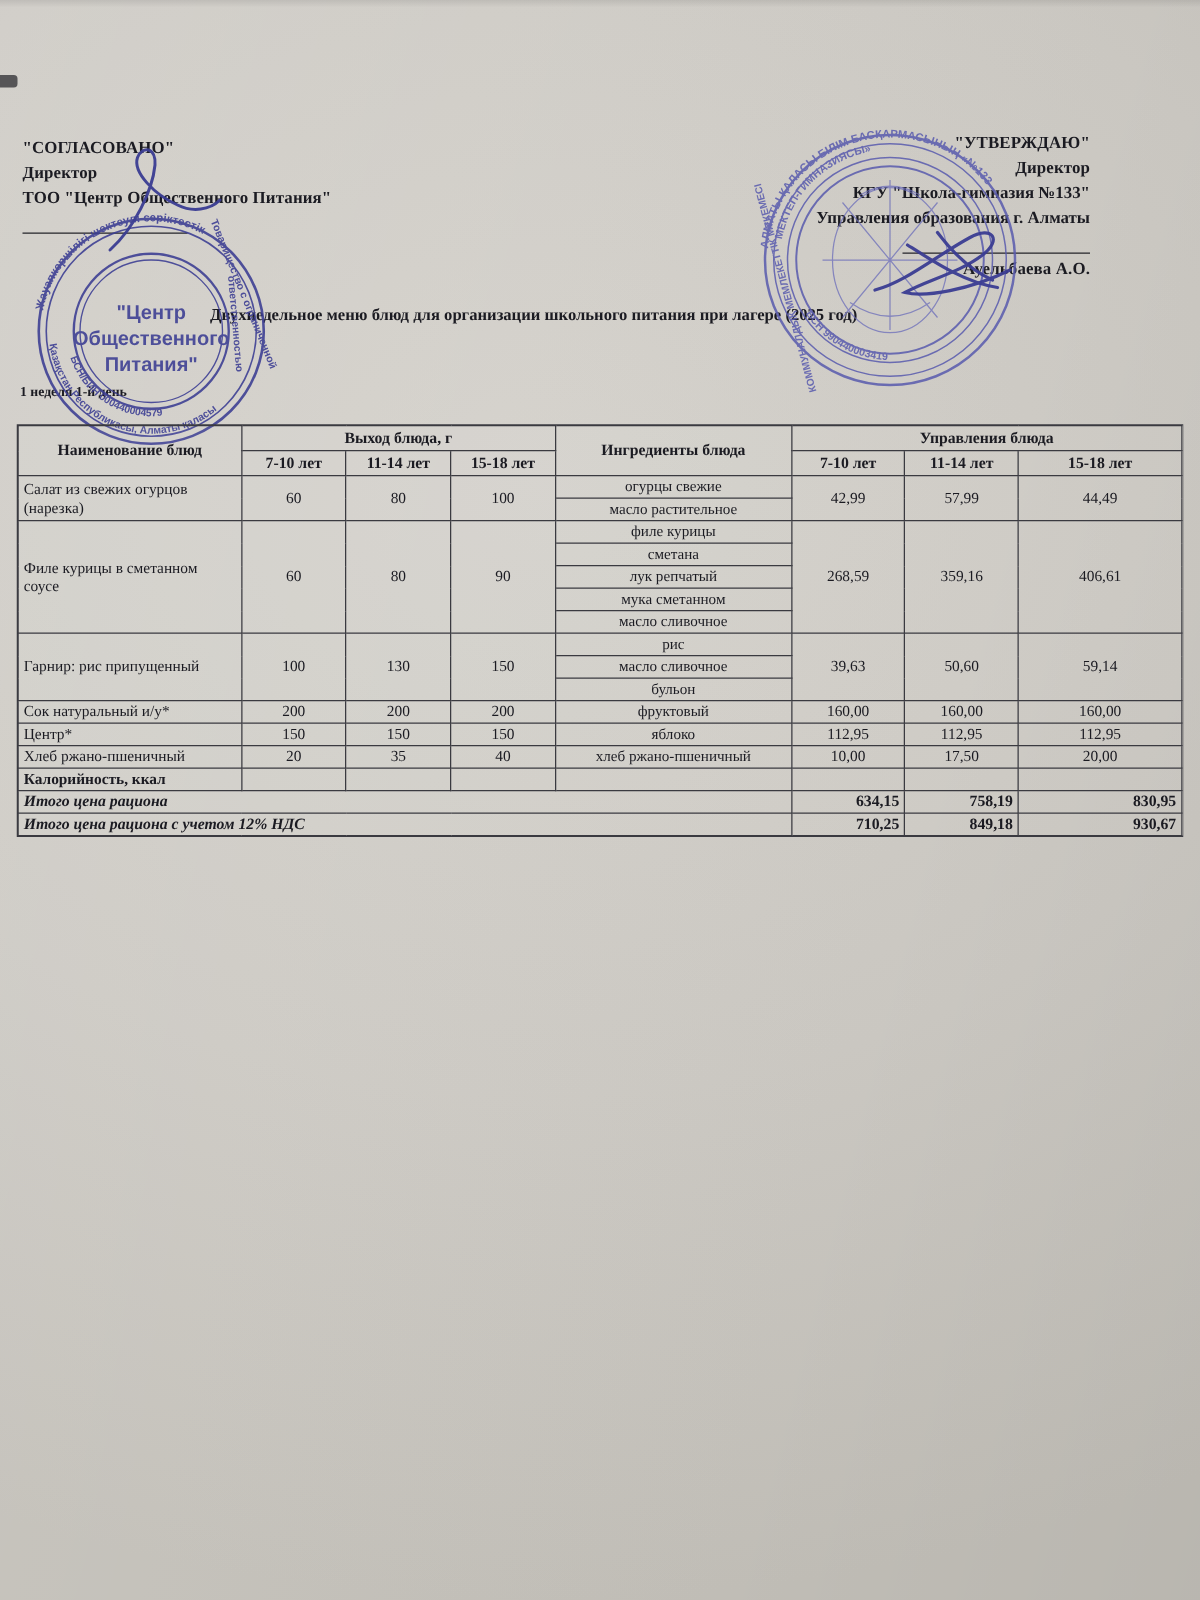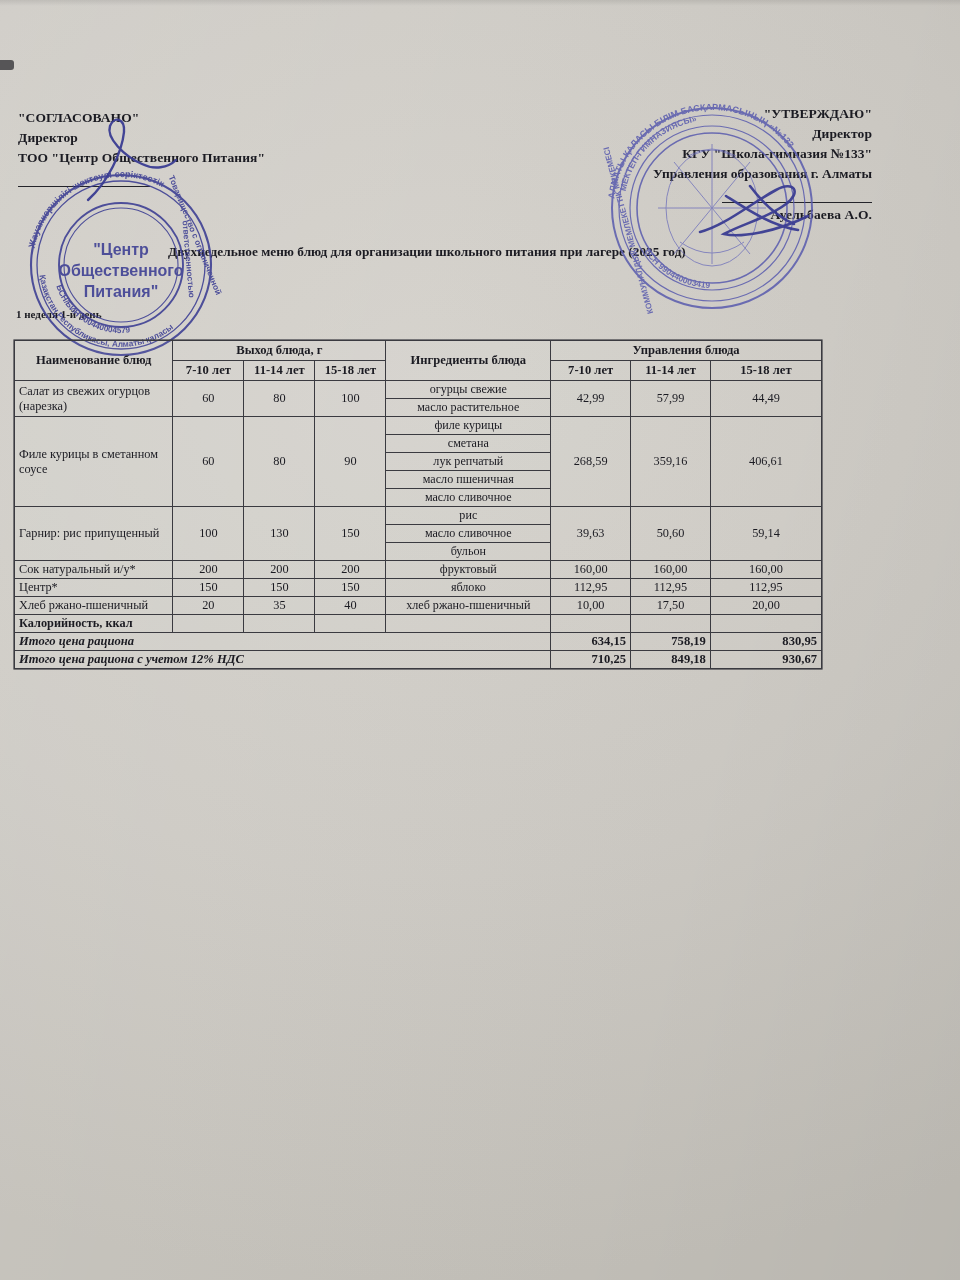--- a/index.html
+++ b/index.html
@@ -78,21 +78,21 @@
   .stamp-left { left: 8px; top: 160px; width: 226px; height: 200px; opacity: .88; }
   .stamp-right { left: 588px; top: 92px; width: 248px; height: 222px; opacity: .86; }
   .sign-left { left: 80px; top: 112px; width: 130px; height: 96px; opacity: .95; }
   .sign-right { left: 690px; top: 176px; width: 160px; height: 74px; opacity: .95; }
 
   
   #menu-table {
     position: absolute;
     left: 14px;
     top: 340px;
-    width: 808px;
+    width: 932px;
     border-collapse: collapse;
     font-size: 12.3px;
     background: rgba(255,255,255,0.045);
   }
   #menu-table th, #menu-table td {
     border: 1.15px solid #3a3a40;
     padding: 1px 4px;
     vertical-align: middle;
     line-height: 15px;
   }
@@ -258,21 +258,21 @@
         <td class="num c-cost" rowspan="5">359,16</td>
         <td class="num c-cost-last" rowspan="5">406,61</td>
       </tr>
       <tr>
         <td class="ing">сметана</td>
       </tr>
       <tr>
         <td class="ing">лук репчатый</td>
       </tr>
       <tr>
-        <td class="ing">масло пшеничная</td>
+        <td class="ing">мука сметанном</td>
       </tr>
       <tr>
         <td class="ing">масло сливочное</td>
       </tr>
       <tr>
         <td class="dish" rowspan="3">Гарнир: рис припущенный</td>
         <td class="num c-out" rowspan="3">100</td>
         <td class="num c-out" rowspan="3">130</td>
         <td class="num c-out" rowspan="3">150</td>
         <td class="ing">рис</td>

